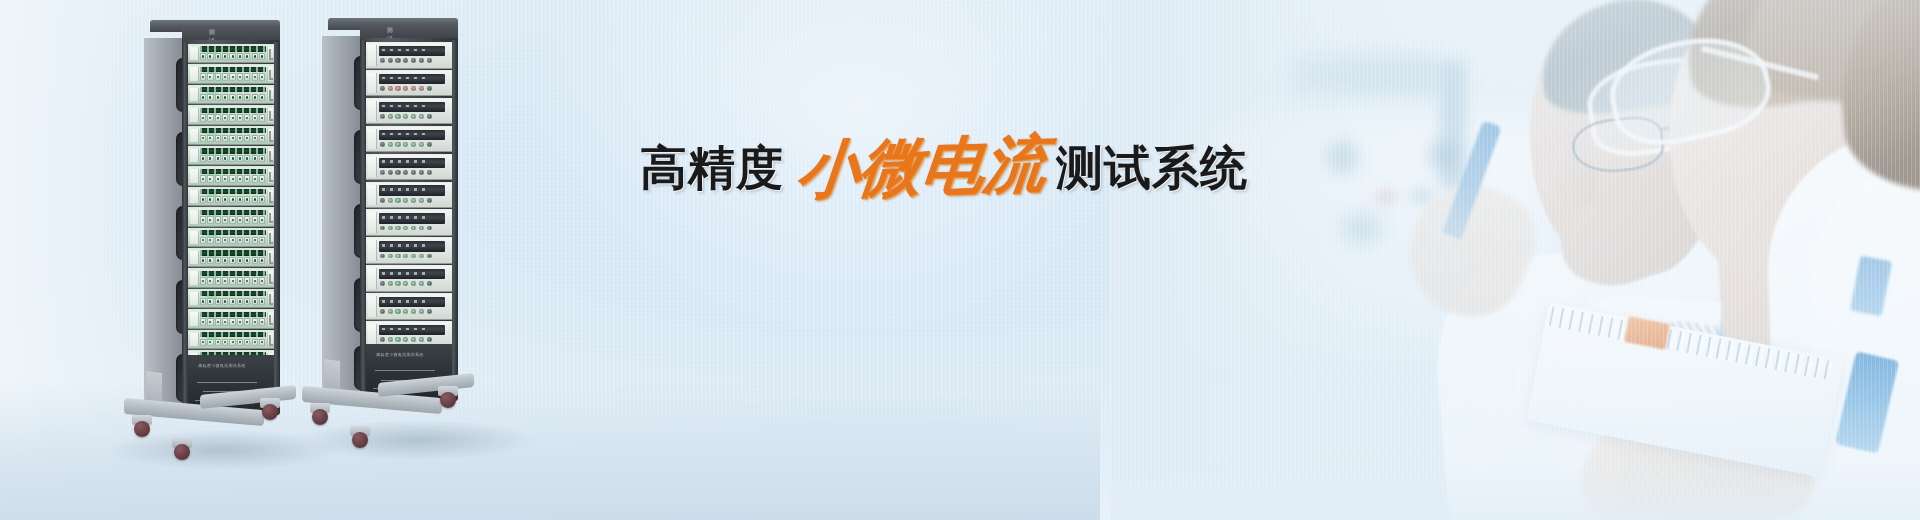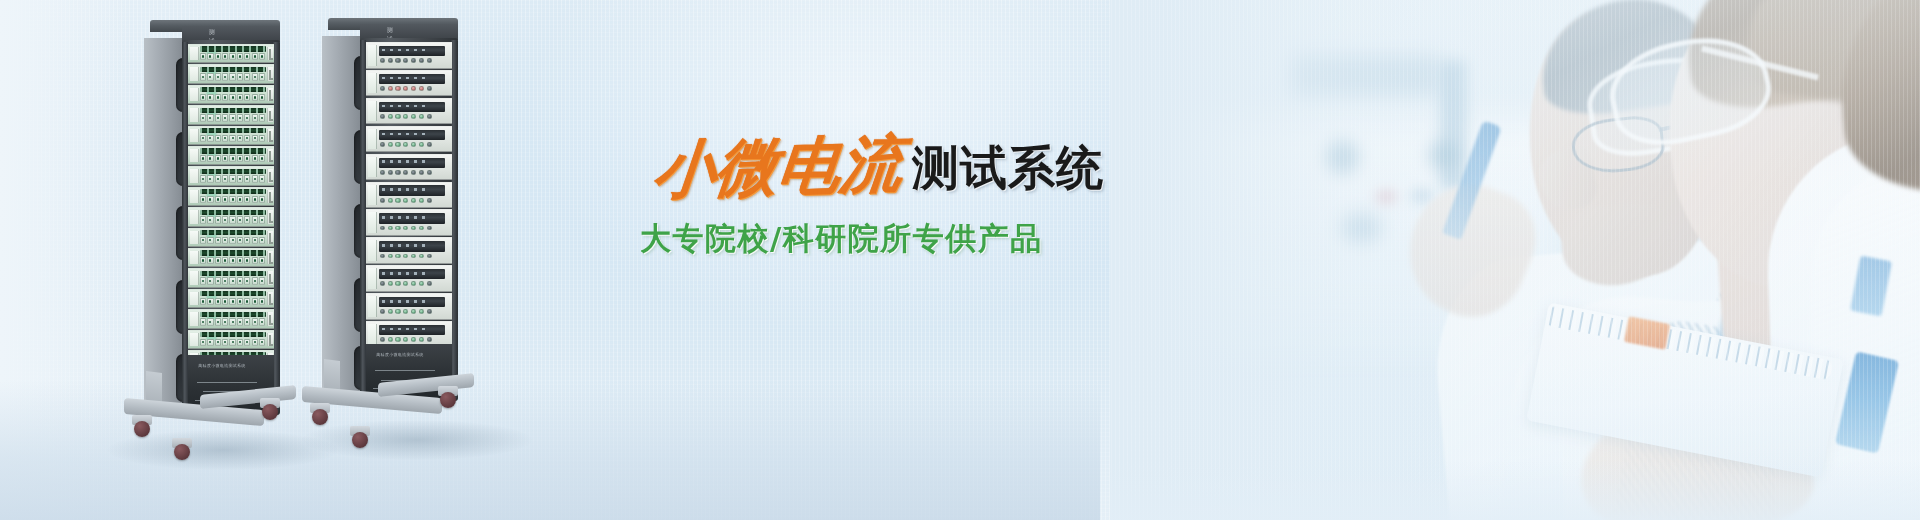--- a/index.html
+++ b/index.html
@@ -1205,19 +1205,19 @@
   <div class="base-foot" style="left:378px; top:378px; width:96px; height:14px; transform:skewY(-6deg);"></div>
   <div class="caster-bracket" style="left:310px; top:403px;"></div>
   <div class="caster" style="left:312px; top:409px;"></div>
   <div class="caster-bracket" style="left:350px; top:426px;"></div>
   <div class="caster" style="left:352px; top:432px;"></div>
   <div class="caster-bracket" style="left:438px; top:386px;"></div>
   <div class="caster" style="left:440px; top:392px;"></div>
 
   <div class="text-block">
     <div class="headline">
+      <span class="hl-black">高精度</span>
       <span class="hl-orange">小微电流</span>
       <span class="hl-black">测试系统</span>
     </div>
-    <div class="subtitle-cn">大专院校/科研院所专供产品</div>
   </div>
 
 </div>
 
 </body></html>

